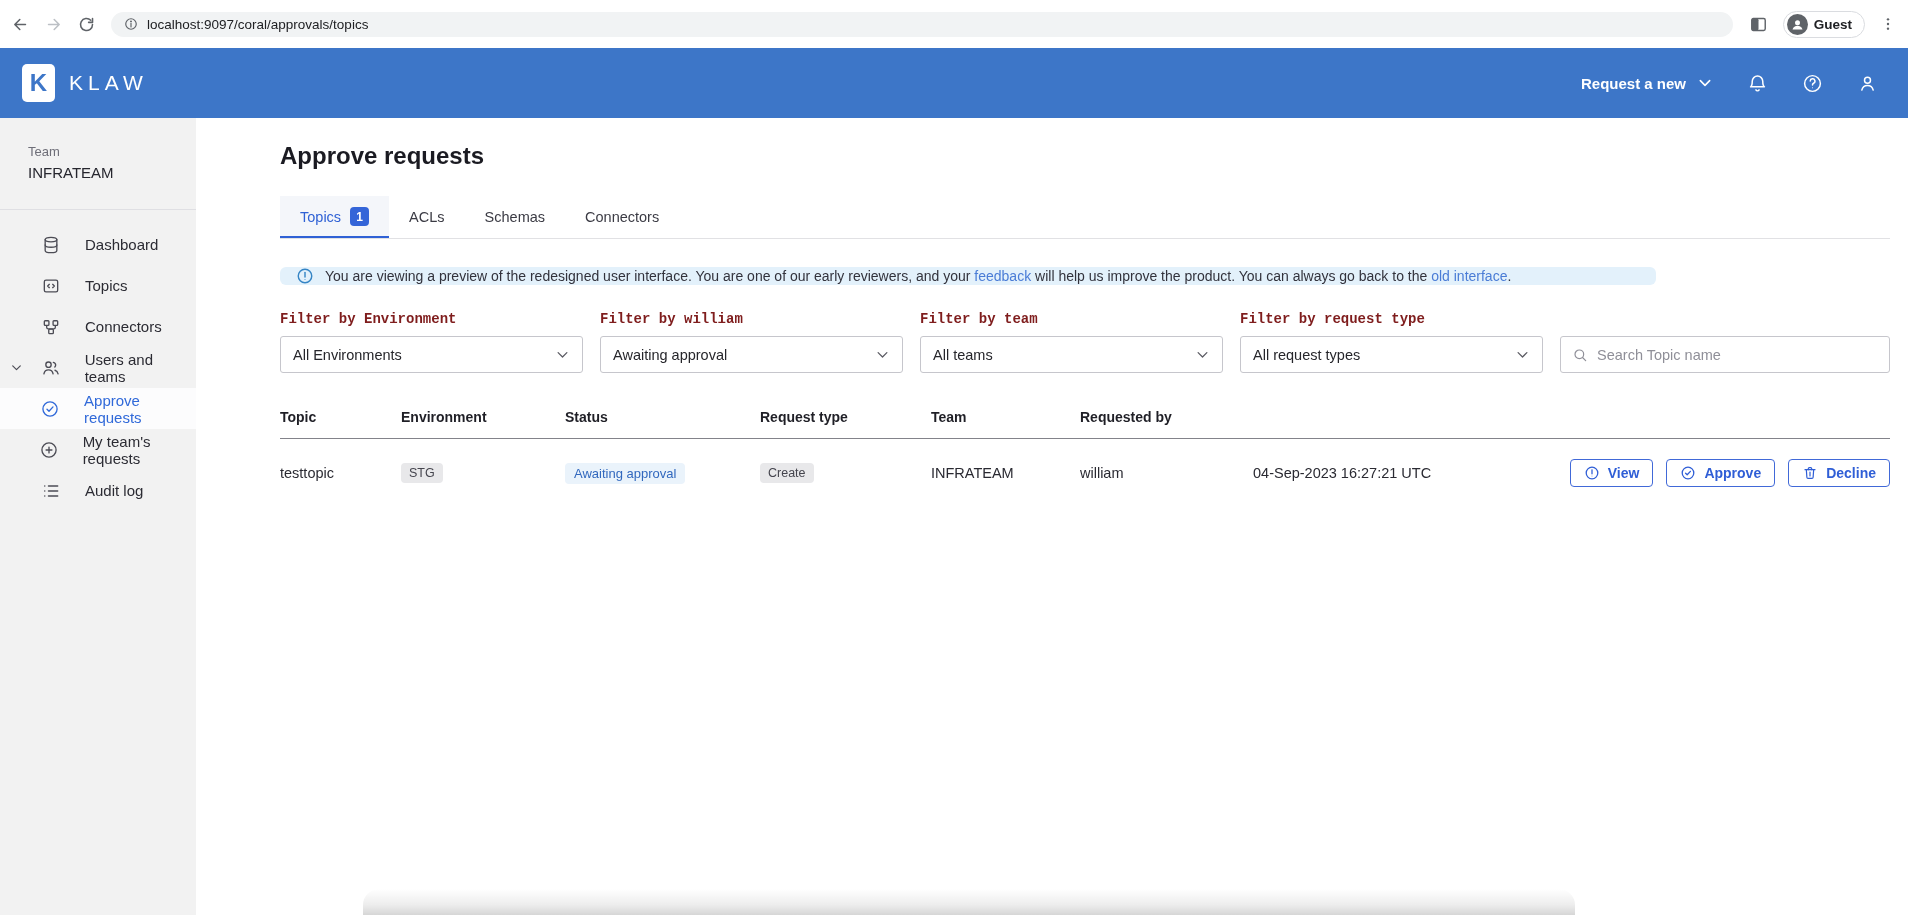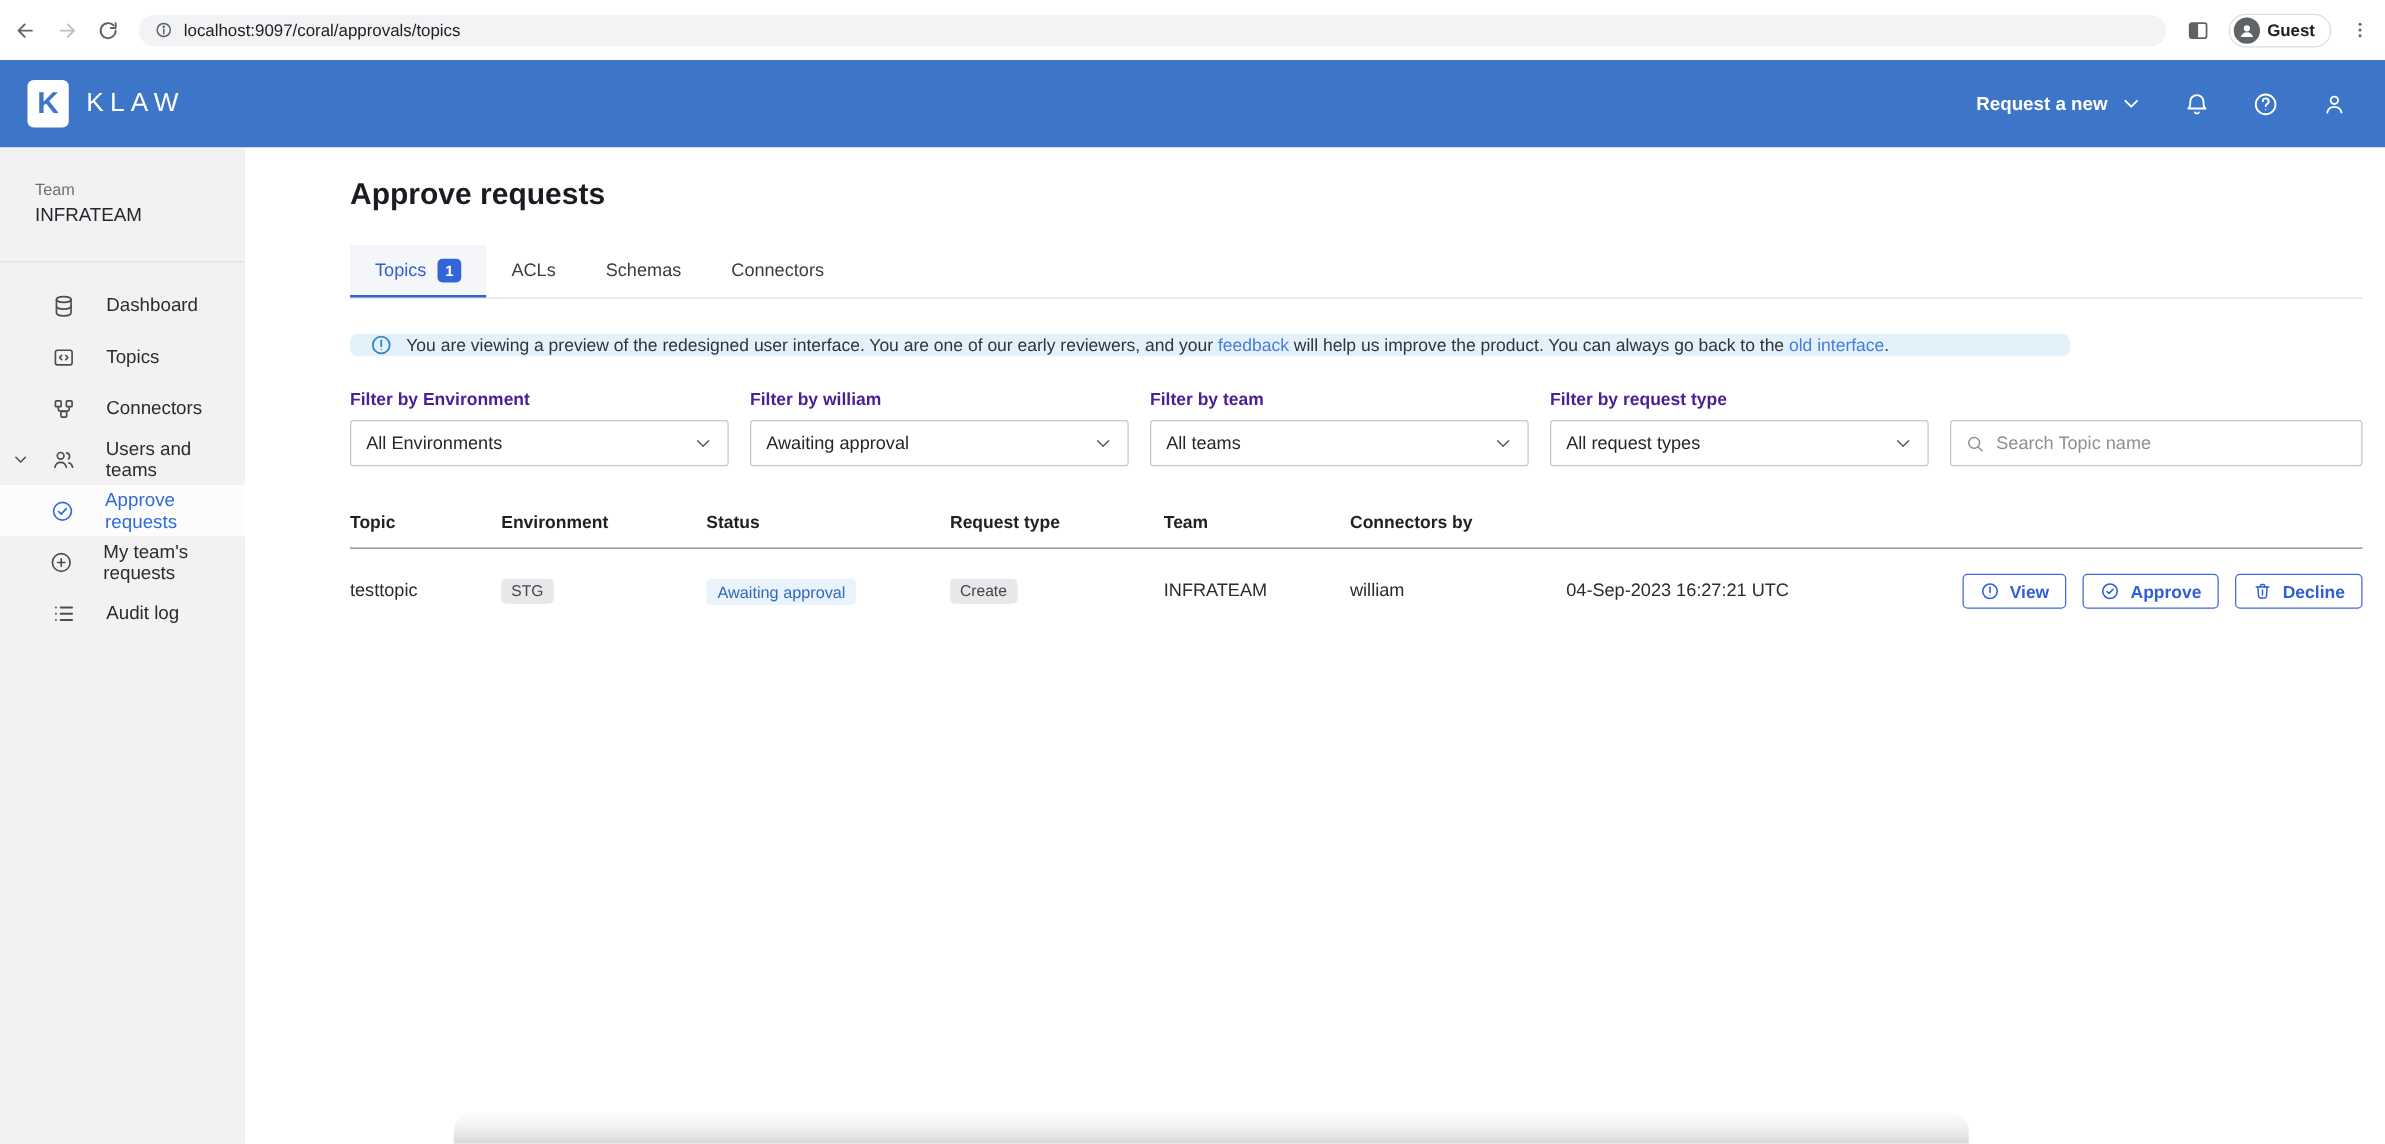--- a/index.html
+++ b/index.html
@@ -54,21 +54,21 @@
   .tab { padding:11px 20px 10px; font-size:14.5px; color:#3b3b44; display:flex; align-items:center; gap:9px; cursor:pointer; border-bottom:2px solid transparent; }
   .tab.active { color:#2f61d5; background:#f4f6fa; border-bottom-color:#2f61d5; }
   .tab-badge { background:#3465d8; color:#fff; min-width:19px; height:19px; border-radius:4px; font-size:12px; font-weight:bold; display:flex; align-items:center; justify-content:center; padding:0 5px; }
 
   .banner { width:1376px; background:#e3f1fb; border-radius:6px; padding:0 16px; display:flex; align-items:center; gap:11px; font-size:14px; color:#32323c; margin-bottom:26px; }
   .banner-icon { width:18px; height:18px; color:#3585c5; flex:0 0 auto; }
   .banner a { color:#4a7cd6; text-decoration:none; cursor:pointer; }
 
   .filters { display:flex; gap:17px; align-items:flex-end; margin-bottom:36px; }
   .filter { width:303px; flex:0 0 auto; }
-  .filter-label { font-size:14px; font-weight:bold; color:#4c1d95; margin-bottom:9px; }
+  .filter-label { font-size:14px; font-weight:bold; color:#7f1d1d; margin-bottom:9px;font-family:Liberation Mono, monospace; }
   .select-box { height:37px; border:1px solid #c6c6cc; border-radius:3px; background:#fff; display:flex; align-items:center; justify-content:space-between; padding:0 12px; font-size:14.5px; color:#26262b; cursor:pointer; }
   .select-box svg { width:15px; height:15px; color:#5a5a62; }
   .search-box { flex:1; height:37px; border:1px solid #c6c6cc; border-radius:3px; display:flex; align-items:center; gap:9px; padding:0 11px; background:#fff; }
   .search-box svg { width:16px; height:16px; color:#8f8f98; flex:0 0 auto; }
   .search-box input { border:none; outline:none; flex:1; font-size:14.5px; color:#26262b; font-family:inherit; background:transparent; }
   .search-box input::placeholder { color:#8f8f98; }
 
   .req-table { width:100%; }
   .tr { display:grid; grid-template-columns:121px 164px 195px 171px 149px 173px 253px 1fr; align-items:center; }
   .th { font-size:14px; font-weight:bold; color:#1f1f26; padding-bottom:13px; }
@@ -312,21 +312,21 @@
       </div>
     </div>
 
     <div class="req-table">
       <div class="tr thead">
         <div class="th">Topic</div>
         <div class="th">Environment</div>
         <div class="th">Status</div>
         <div class="th">Request type</div>
         <div class="th">Team</div>
-        <div class="th">Connectors by</div>
+        <div class="th">Requested by</div>
         <div class="th"></div>
       </div>
       <div class="tr">
         <div class="td">testtopic</div>
         <div class="td"><span class="chip">STG</span></div>
         <div class="td"><span class="status-chip">Awaiting approval</span></div>
         <div class="td"><span class="chip">Create</span></div>
         <div class="td">INFRATEAM</div>
         <div class="td">william</div>
         <div class="td">04-Sep-2023 16:27:21 UTC</div>

